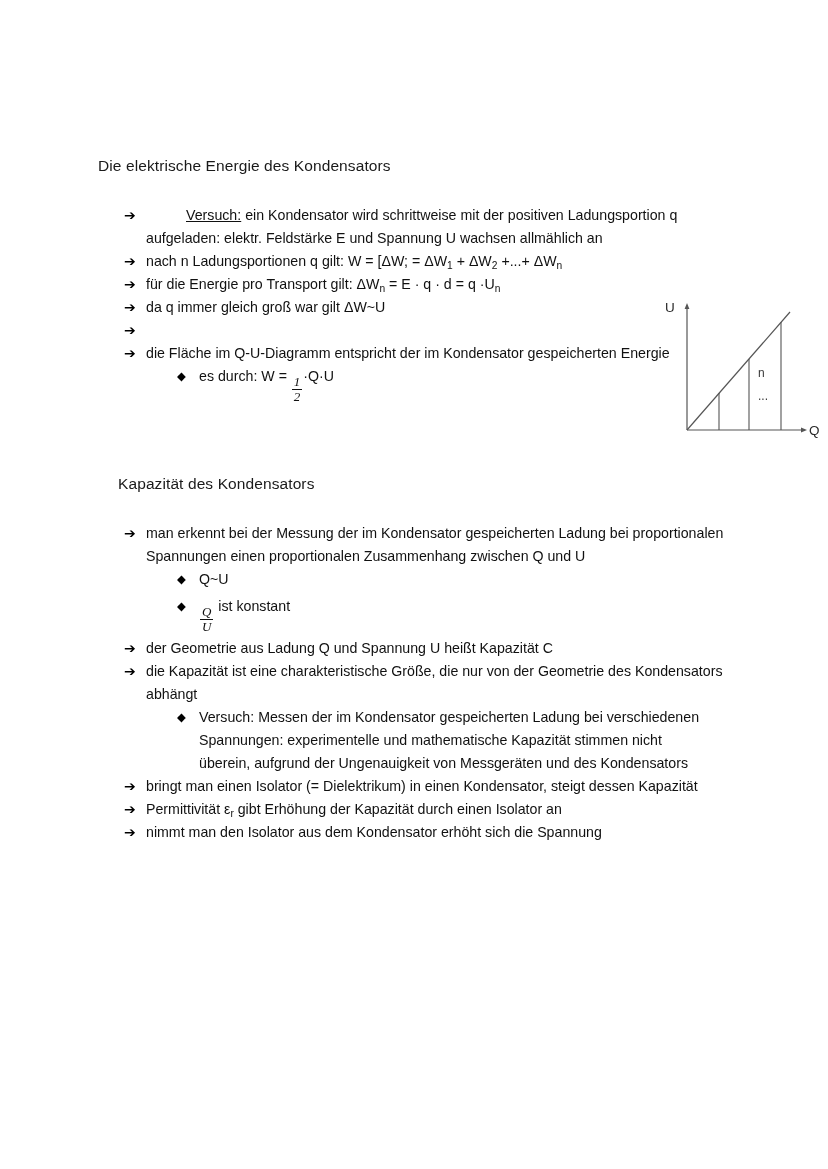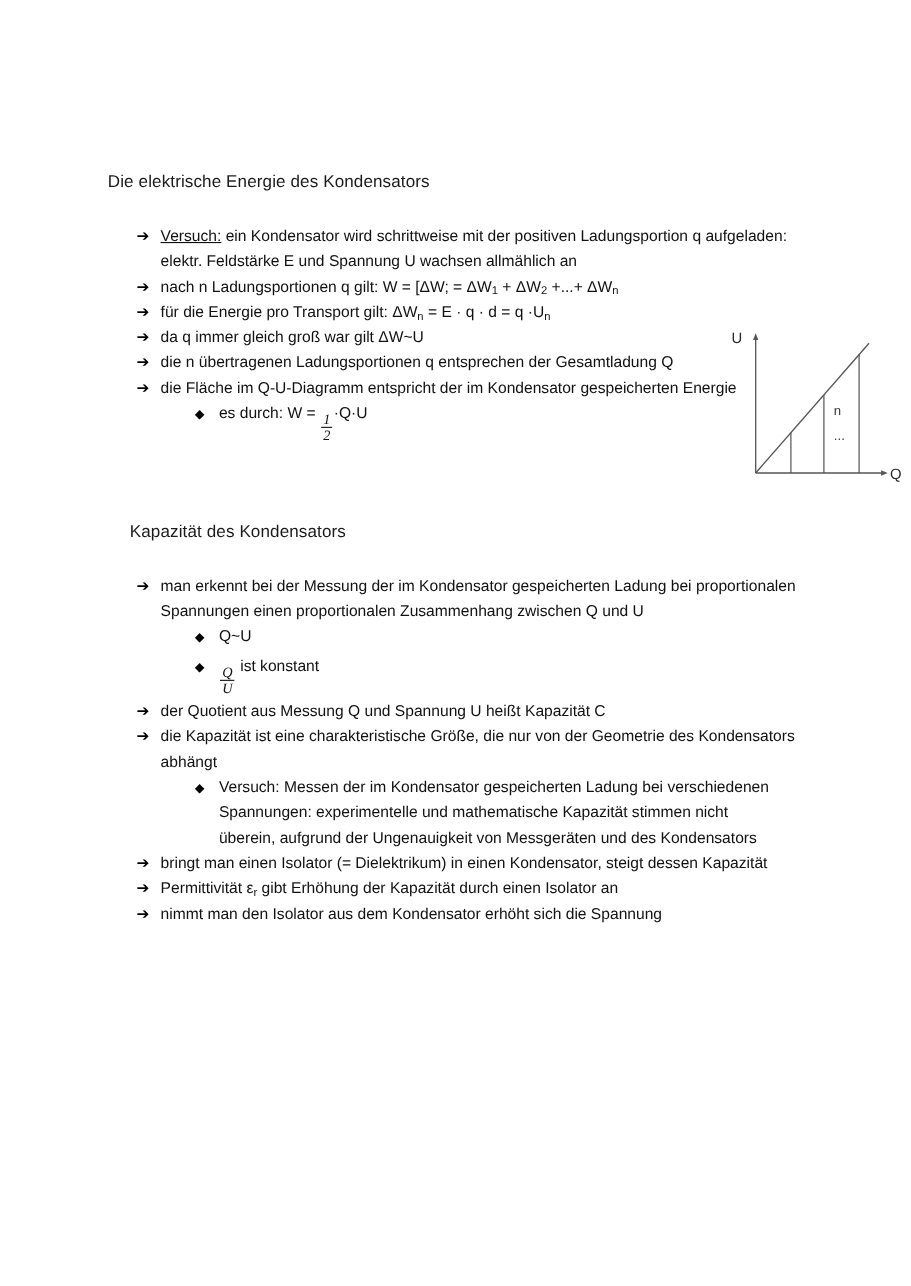--- a/index.html
+++ b/index.html
@@ -71,21 +71,21 @@
     font-size: 11.5px;
     font-family: "DejaVu Sans", sans-serif;
   }
   .bullet-text {
     flex: 1 1 auto;
     line-height: 23px;
   }
   .bullet-text.narrow { max-width: 578px; }
   .bullet-text.narrow2 { max-width: 530px; }
 
-  .u-line { text-decoration: underline; }
+  .u-line { text-decoration: underline; margin-left: 40px; }
 
   sub { font-size: 0.72em; vertical-align: -0.25em; line-height: 0; }
 
   
   .frac {
     display: inline-flex;
     flex-direction: column;
     align-items: center;
     vertical-align: -0.42em;
     margin: 0 1px;
@@ -142,21 +142,20 @@
       <span class="bullet-text"><span>für die Energie pro Transport gilt: ΔW</span><sub>n</sub><span> = E · q · d =  q ·U</span><sub>n</sub></span>
     </div>
 
     <div class="bullet-row lvl1">
       <span class="bullet-mark arrow">➔</span>
       <span class="bullet-text">da q immer gleich groß war gilt ΔW~U</span>
     </div>
 
     <div class="bullet-row lvl1">
       <span class="bullet-mark arrow">➔</span>
-      <span class="bullet-text narrow2">die n übertragenen Ladungsportionen q entsprechen der Gesamtladung Q</span>
     </div>
 
     <div class="bullet-row lvl1">
       <span class="bullet-mark arrow">➔</span>
       <span class="bullet-text narrow2">die Fläche im Q-U-Diagramm entspricht der im Kondensator gespeicherten Energie</span>
     </div>
 
     <div class="bullet-row lvl2">
       <span class="bullet-mark diamond">◆</span>
       <span class="bullet-text"><span>es durch: W = </span><span class="frac">
@@ -207,21 +206,21 @@
     <div class="bullet-row lvl2" style="margin-top:4px;">
       <span class="bullet-mark diamond">◆</span>
       <span class="bullet-text"><span class="frac">
             <span class="num">Q</span>
             <span class="den">U</span>
           </span><span> ist konstant</span></span>
     </div>
 
     <div class="bullet-row lvl1" style="margin-top:4px;">
       <span class="bullet-mark arrow">➔</span>
-      <span class="bullet-text">der Quotient aus Messung Q und Spannung U heißt Kapazität C</span>
+      <span class="bullet-text">der Geometrie aus Ladung Q und Spannung U heißt Kapazität C</span>
     </div>
 
     <div class="bullet-row lvl1">
       <span class="bullet-mark arrow">➔</span>
       <span class="bullet-text narrow">die Kapazität ist eine charakteristische Größe, die nur von der Geometrie des Kondensators abhängt</span>
     </div>
 
     <div class="bullet-row lvl2">
       <span class="bullet-mark diamond">◆</span>
       <span class="bullet-text" style="max-width:510px;">Versuch: Messen der im Kondensator gespeicherten Ladung bei verschiedenen Spannungen: experimentelle und mathematische Kapazität stimmen nicht überein, aufgrund der Ungenauigkeit von Messgeräten und des Kondensators</span>

